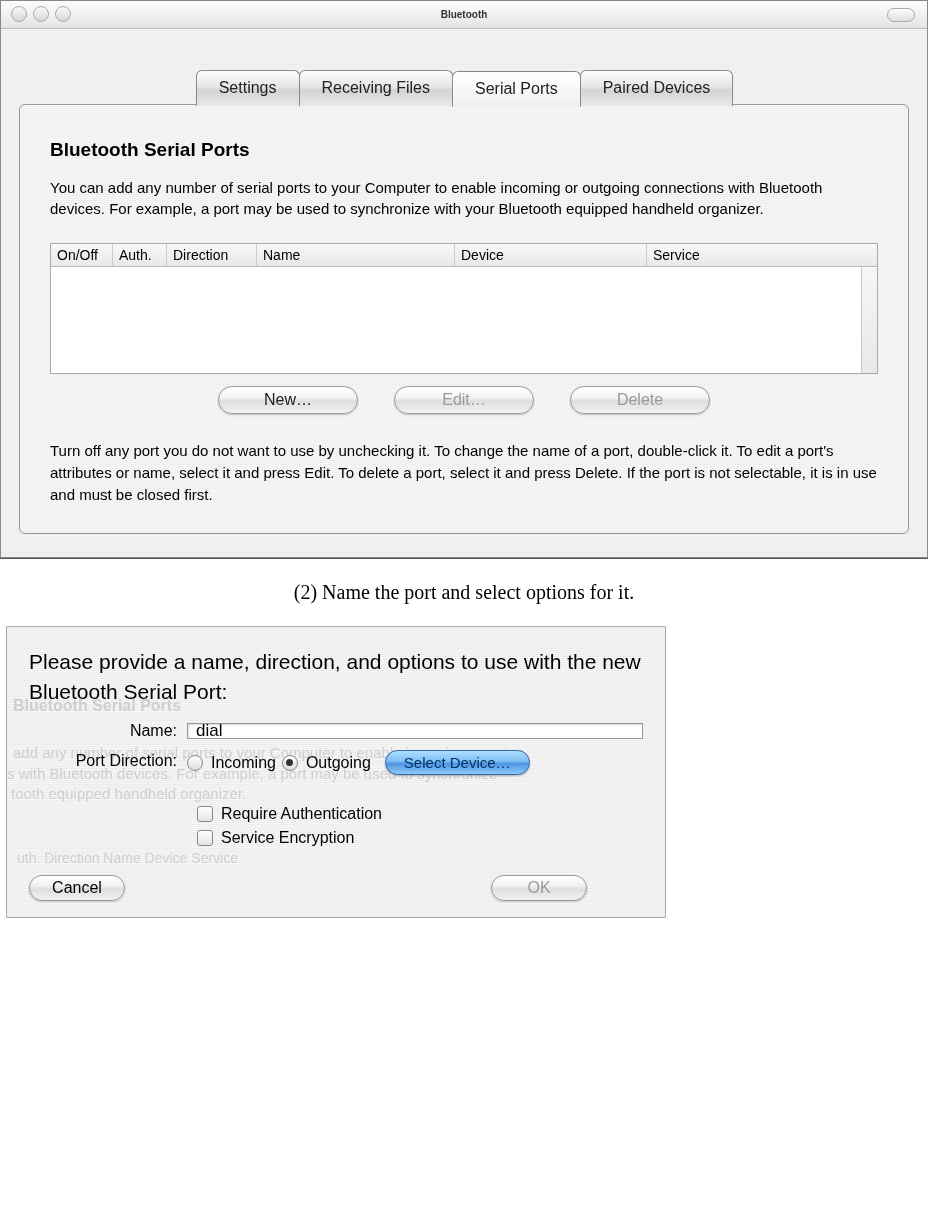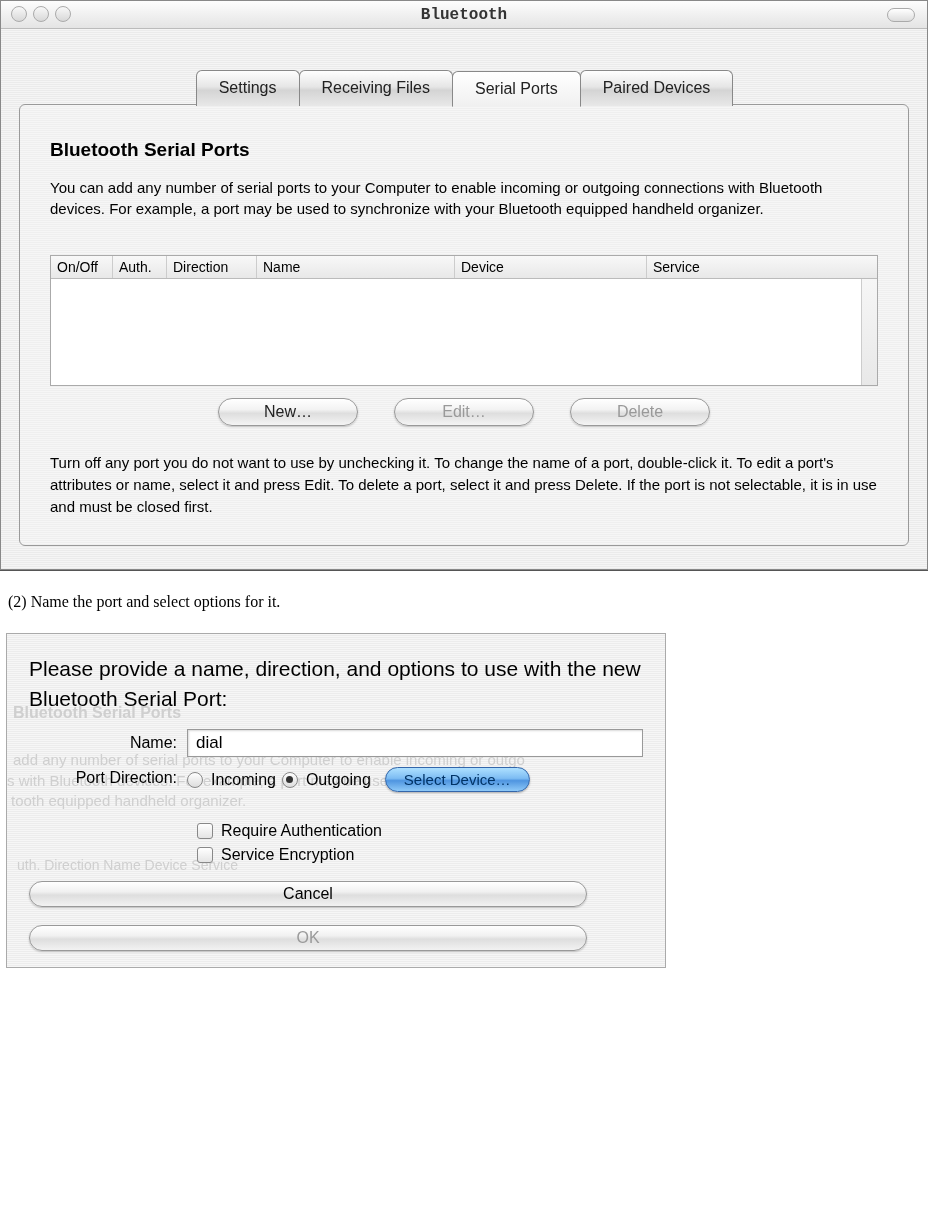--- a/index.html
+++ b/index.html
@@ -26,21 +26,21 @@
     display: flex;
     align-items: center;
     justify-content: center;
   }
   .traffic { position: absolute; left: 10px; top: 5px; display: flex; gap: 6px; }
   .tl-btn {
     width: 16px; height: 16px; border-radius: 50%;
     background: linear-gradient(#f8f8f8,#d8d8d8);
     border: 1px solid #aaa;
   }
-  .title-text { font-size: 16px; font-weight: bold; color: #333; font-family: Liberation Mono, monospace; }
+  .title-text { font-size: 10px; font-weight: bold; color: #333; }
   .minimize-pill {
     position: absolute; right: 12px; top: 7px;
     width: 28px; height: 14px; border-radius: 8px;
     background: linear-gradient(#fff,#ddd);
     border: 1px solid #aaa;
   }
 
   .tabs-row {
     display: flex; justify-content: center; gap: 0;
     margin-top: 40px;
@@ -71,21 +71,21 @@
     margin: 0 18px 22px 18px;
     border: 1px solid #999;
     border-radius: 6px;
     background: #f2f2f2;
     background-image: repeating-linear-gradient(#f6f6f6,#f6f6f6 1px,#efefef 1px,#efefef 2px);
     padding: 34px 30px 28px 30px;
     position: relative;
     top: -1px;
   }
   .pane h2 { font-size: 19px; font-weight: bold; margin-bottom: 16px; }
-  .desc { font-size: 15px; line-height: 1.4; margin-bottom: 36px; }
+  .desc { font-size: 15px; line-height: 1.4; margin-bottom: 24px; }
 
   .table {
     border: 1px solid #aaa;
     background: #fff;
     margin-bottom: 10px;
   }
   .thead { display: flex; background: linear-gradient(#f8f8f8,#e8e8e8); border-bottom: 1px solid #bbb; }
   .thead .th {
     padding: 3px 6px;
     font-size: 14px;
@@ -114,39 +114,39 @@
     color: #222;
     cursor: pointer;
   }
   .aqua-btn.disabled { color: #999; cursor: default; }
 
   .hint { font-size: 15px; line-height: 1.45; }
 
   .divider-line { width: 100%; height:1px; background:#555;}
 
   
-  .caption { font-size: 16px; padding: 22px 8px; font-family: "Times New Roman", serif; }
+  .caption { font-size: 20px; padding: 22px 8px; font-family: "Times New Roman", serif; text-align: center; }
 
   
   .dialog {
     width: 660px;
     border: 1px solid #aaa;
     background: #f0f0f0;
     background-image: repeating-linear-gradient(#f6f6f6,#f6f6f6 1px,#ececec 1px,#ececec 2px);
     padding: 20px 22px 16px 22px;
     position: relative;
     margin: 0 0 10px 6px;
   }
   .dlg-ghost-text { position:absolute; color:#cfcfcf; font-size:15px; pointer-events:none; }
   .dlg-prompt { font-size: 21px; line-height:1.4; margin-bottom: 16px; position:relative; z-index:2;}
   .form-row { display: flex; align-items: center; margin-bottom: 10px; position:relative; z-index:2;}
   .form-label { width: 158px; text-align: right; padding-right: 10px; font-size: 16px; }
   .text-input {
     flex: 1;
-    height: 28px;
+    height: 16px;
     padding: 2px 8px;
     font-size: 17px;
     border: 1px solid #999;
     background: #fff;
     box-shadow: inset 1px 1px 2px rgba(0,0,0,0.15);
   }
   .radio-col { display:flex; gap:6px; }
   .radio-line { display:flex; align-items:center; gap:8px; font-size:16px; }
   .radio-vis {
     width:16px; height:16px; border-radius:50%;
@@ -167,21 +167,21 @@
     cursor: pointer;
   }
   .outgoing-row { display:flex; align-items:center; gap:14px; }
   .check-col { margin-left: 168px; display:flex; flex-direction:column; gap:6px; margin-top:30px; position:relative; z-index:2;justify-content:space-between;}
   .check-line { display:flex; align-items:center; gap:8px; font-size:16px; }
   .check-vis {
     width:16px; height:16px; border:1px solid #888;
     background:linear-gradient(#fff,#e4e4e4);
     border-radius:3px;
   }
-  .dlg-btn-row { display:flex; justify-content:space-between; gap:18px; margin-top:17px; padding-right:56px; position:relative; z-index:2;flex-direction:column;}
+  .dlg-btn-row { display:flex; justify-content:space-between; gap:18px; margin-top:28px; padding-right:56px; position:relative; z-index:2;}
   .dlg-btn {
     min-width:96px; padding:3px 22px; font-size:16px;
     border:1px solid #999; border-radius:16px;
     background: linear-gradient(#ffffff,#f1f1f1 40%,#dedede 55%,#f2f2f2);
     box-shadow: 0 1px 2px rgba(0,0,0,0.2);
     cursor:pointer;
   }
   .dlg-btn.disabled { color:#9a9a9a; cursor:default; }
 
   .ghost-header { top: 296px; left:10px; font-size:14px;}

